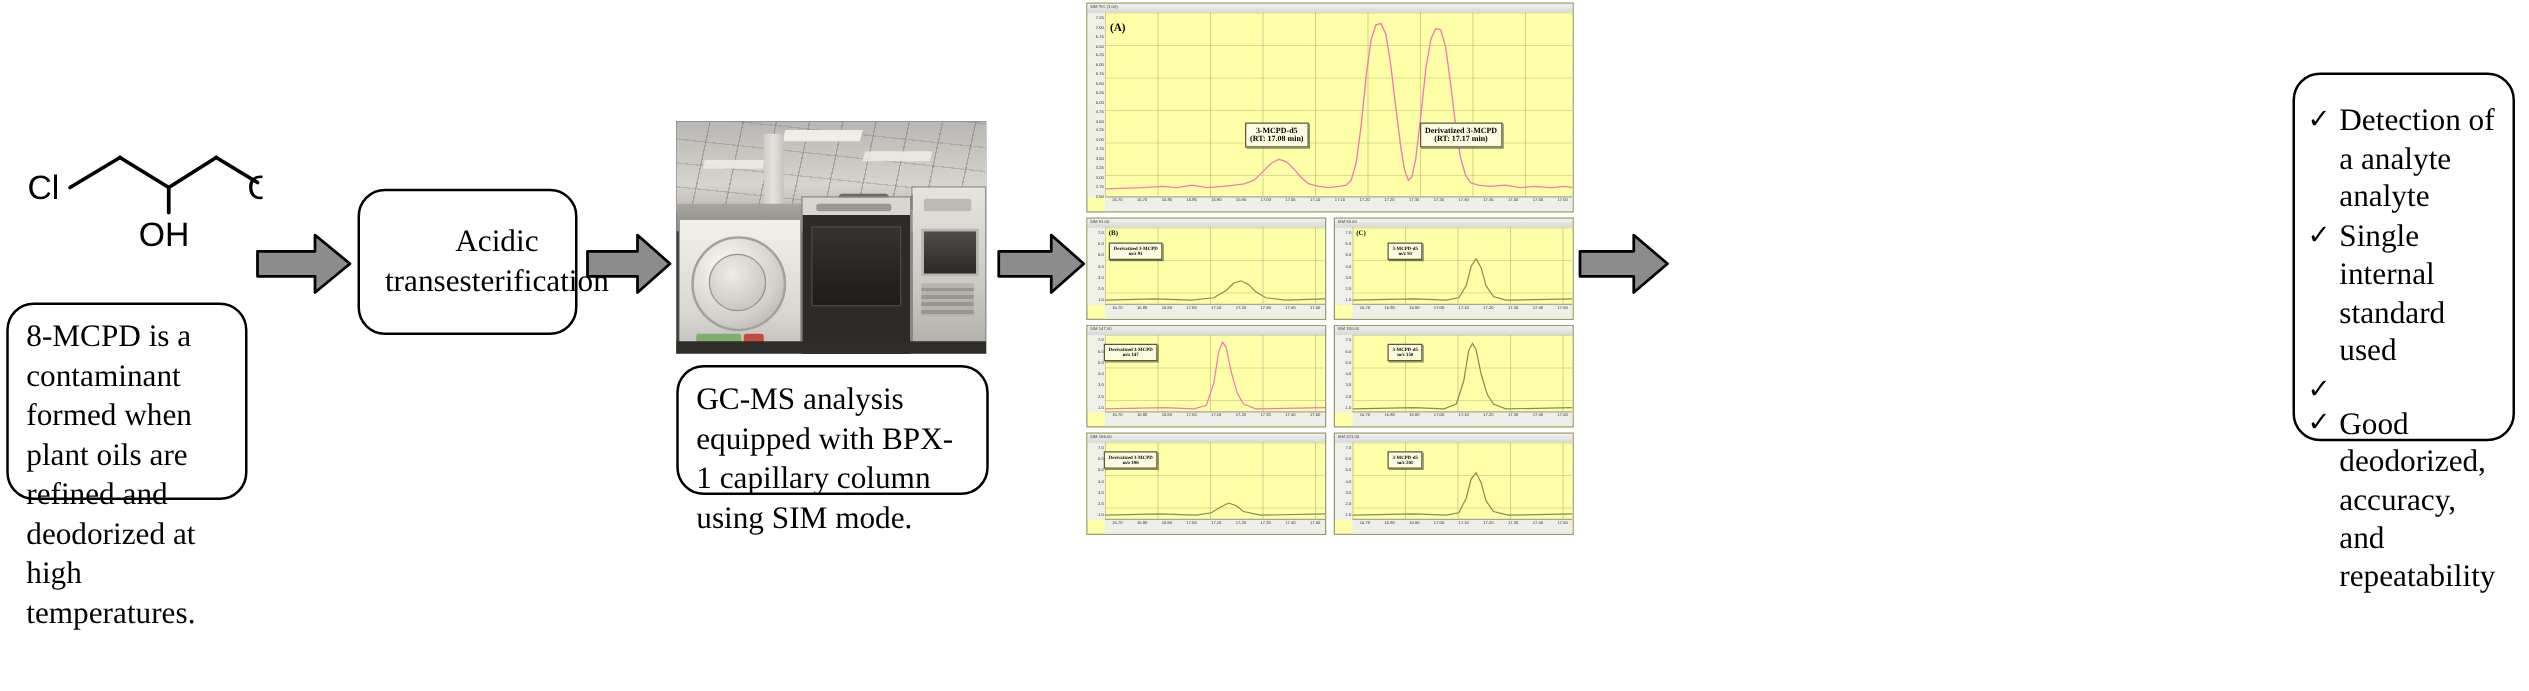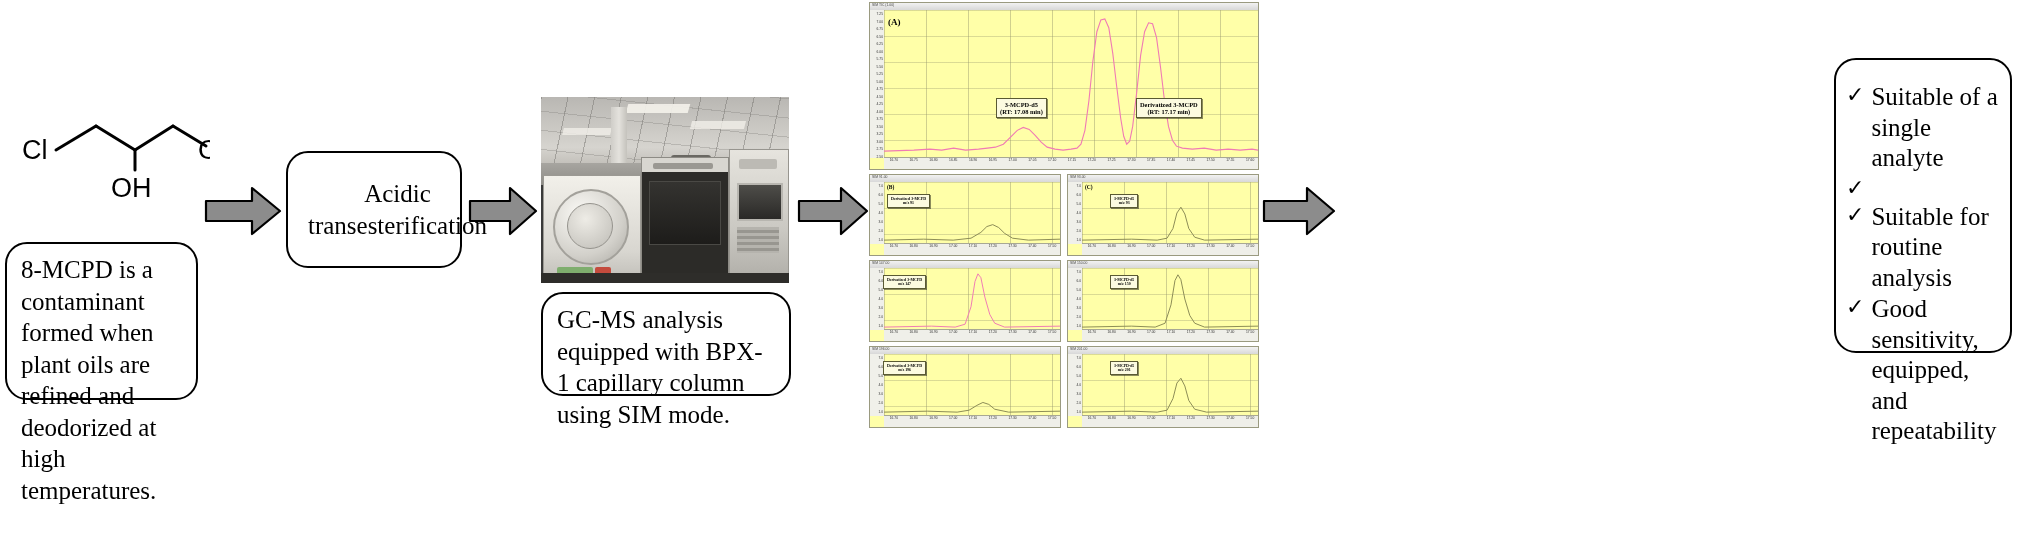--- a/index.html
+++ b/index.html
@@ -461,27 +461,27 @@
 <div class="arrow" style="left:1262px;top:185px;width:74px;height:52px;">
   <svg viewBox="0 0 74 52" width="74" height="52">
     <polygon points="2,16 45,16 45,3 72,26 45,49 45,36 2,36" fill="#8c8c8c" stroke="#000" stroke-width="2.2" stroke-linejoin="round"></polygon>
   </svg>
 </div>
 
 <div class="rbox" id="conclusion">
   <div class="rbox-inner" id="conclusion-list">
       <div class="chk-row">
         <span class="chk">✓</span>
-        <span class="chk-txt">Suitable of a single analyte</span>
+        <span class="chk-txt">Detection of a analyte analyte</span>
       </div>
       <div class="chk-row">
         <span class="chk">✓</span>
+        <span class="chk-txt">Single internal standard used</span>
       </div>
       <div class="chk-row">
         <span class="chk">✓</span>
-        <span class="chk-txt">Suitable for routine analysis</span>
       </div>
       <div class="chk-row">
         <span class="chk">✓</span>
-        <span class="chk-txt">Good sensitivity, equipped, and repeatability</span>
+        <span class="chk-txt">Good deodorized, accuracy, and repeatability</span>
       </div>
     </div>
 </div>
 
 </body></html>

